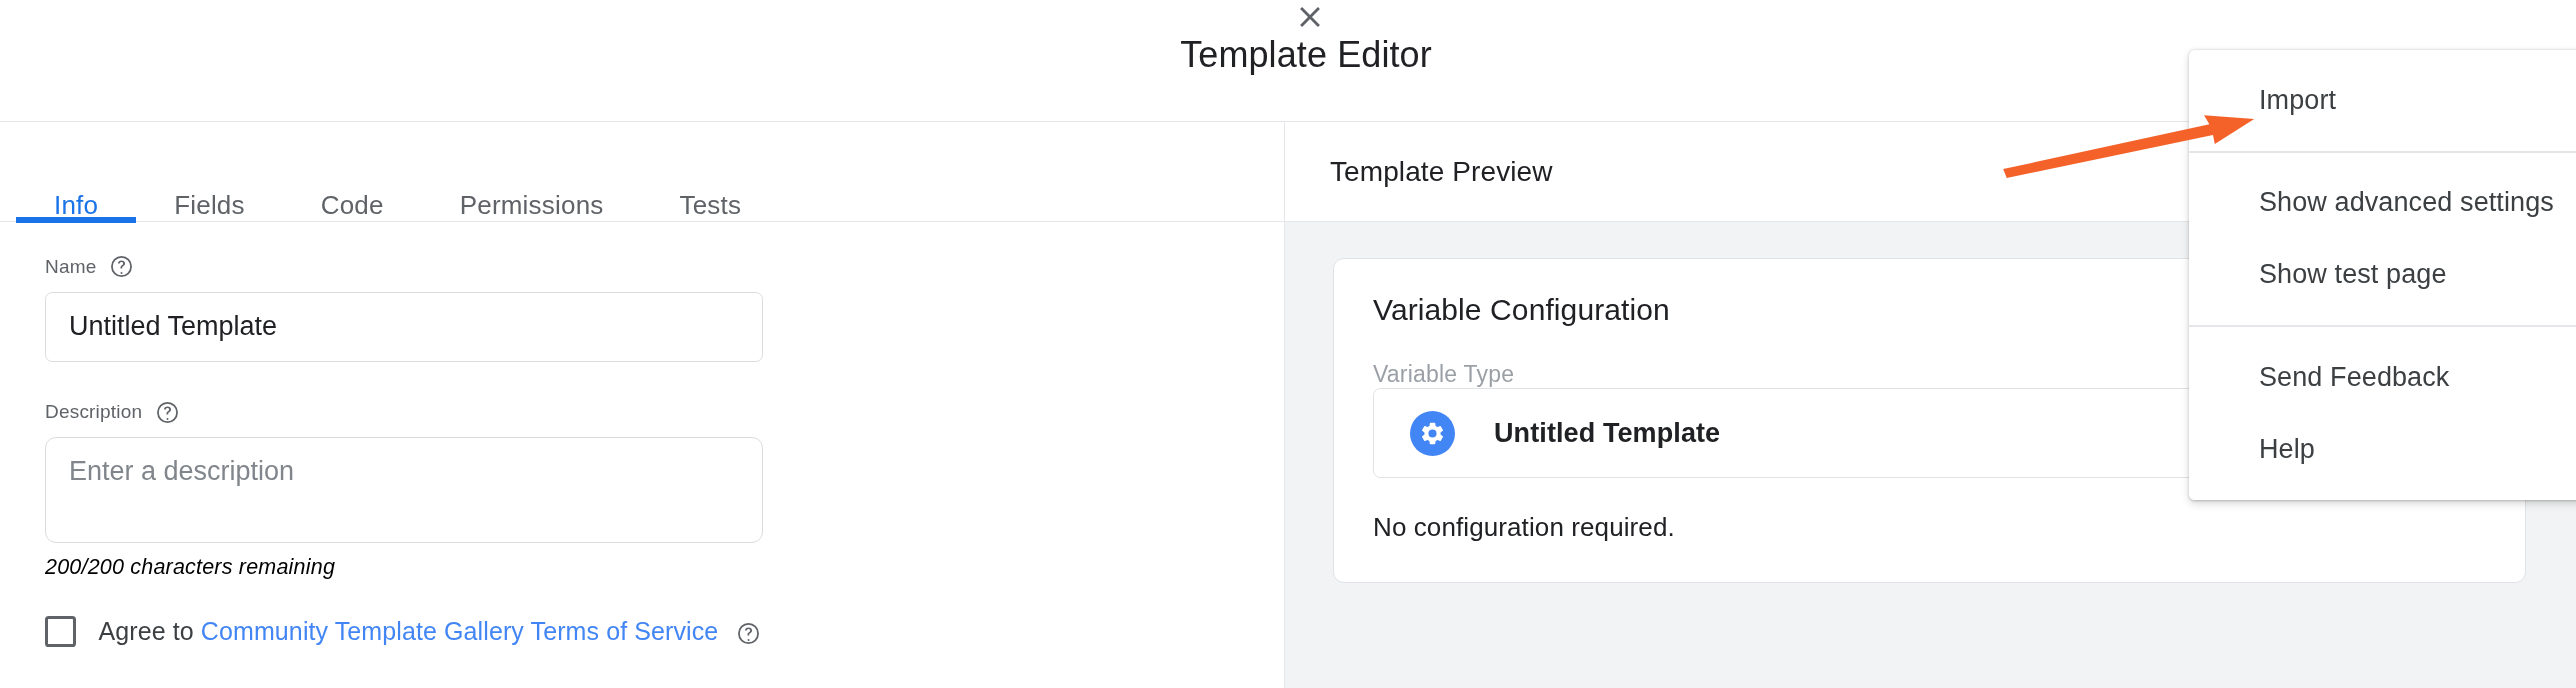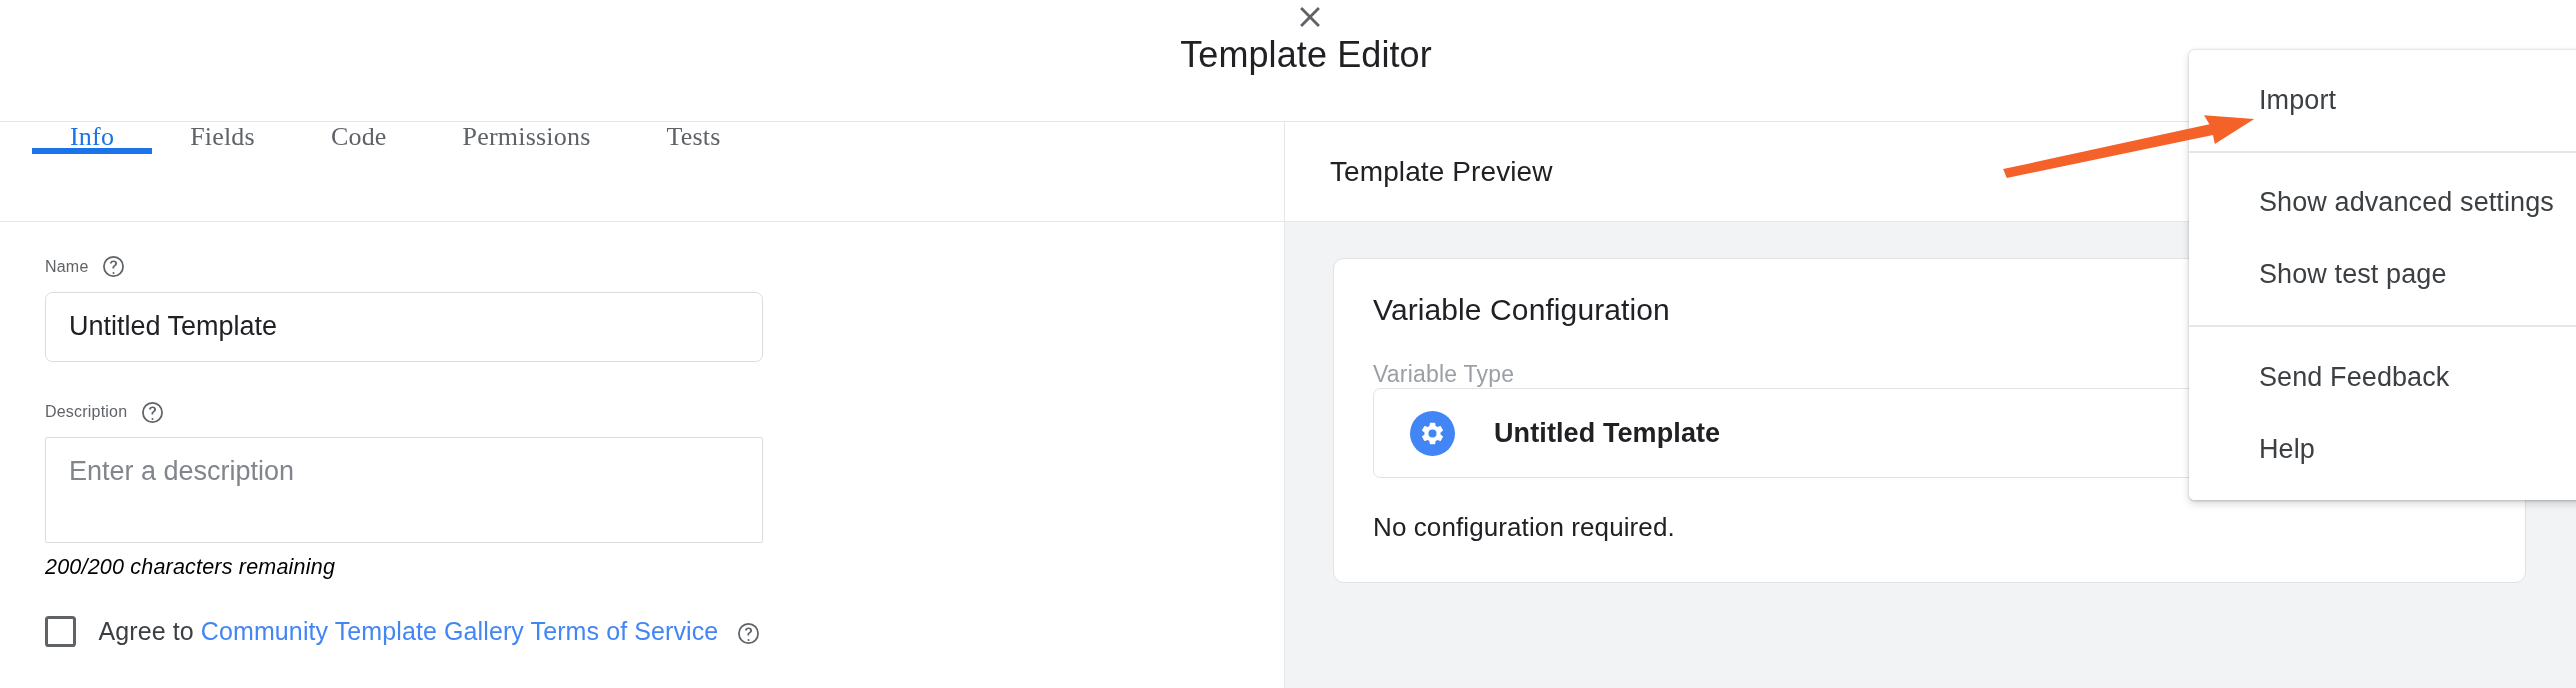--- a/index.html
+++ b/index.html
@@ -99,25 +99,24 @@
     background: #fff;
     position: relative;
     display: flex;
     flex-direction: column;
   }
 
   
   .tabs {
     height: 100px;
     display: flex;
-    align-items: flex-start;
+    align-items: flex-end;
     border-bottom: 1.8px solid #e4e6ea;
     box-sizing: border-box;
-    padding-left: 32px;
-    font-family: Liberation Serif, serif;
+    padding-left: 16px;
   }
   .tab {
     display: flex;
     align-items: center;
     justify-content: center;
     font-size: 26px;
     color: #5f6368;
     padding: 0 38px;
     position: relative;
     cursor: pointer;
@@ -132,21 +131,21 @@
     background: #1a73e8;
   }
 
   
   .form {
     padding: 32px 45px 0 45px;
   }
   .field-label {
     display: flex;
     align-items: center;
-    font-size: 16px;
+    font-size: 19px;
     color: #5f6368;
     margin-bottom: 12.6px;
     letter-spacing: 0.2px;
   }
   .help-icon {
     margin-left: 12.6px;
     display: inline-flex;
     cursor: pointer;
   }
   .text-input {
@@ -161,21 +160,21 @@
     color: #202124;
     background: #fff;
     outline: none;
   }
   .text-input::placeholder { color: #80868b; }
   .textarea {
     width: 718px;
     height: 106px;
     box-sizing: border-box;
     border: 1.8px solid #dadce0;
-    border-radius: 2px;
+    border-radius: 11px;
     padding: 18px 23px;
     font-family: "Liberation Sans", sans-serif;
     font-size: 27px;
     color: #202124;
     background: #fff;
     outline: none;
     resize: none;
     overflow: hidden;
   }
   .textarea::placeholder { color: #80868b; }

